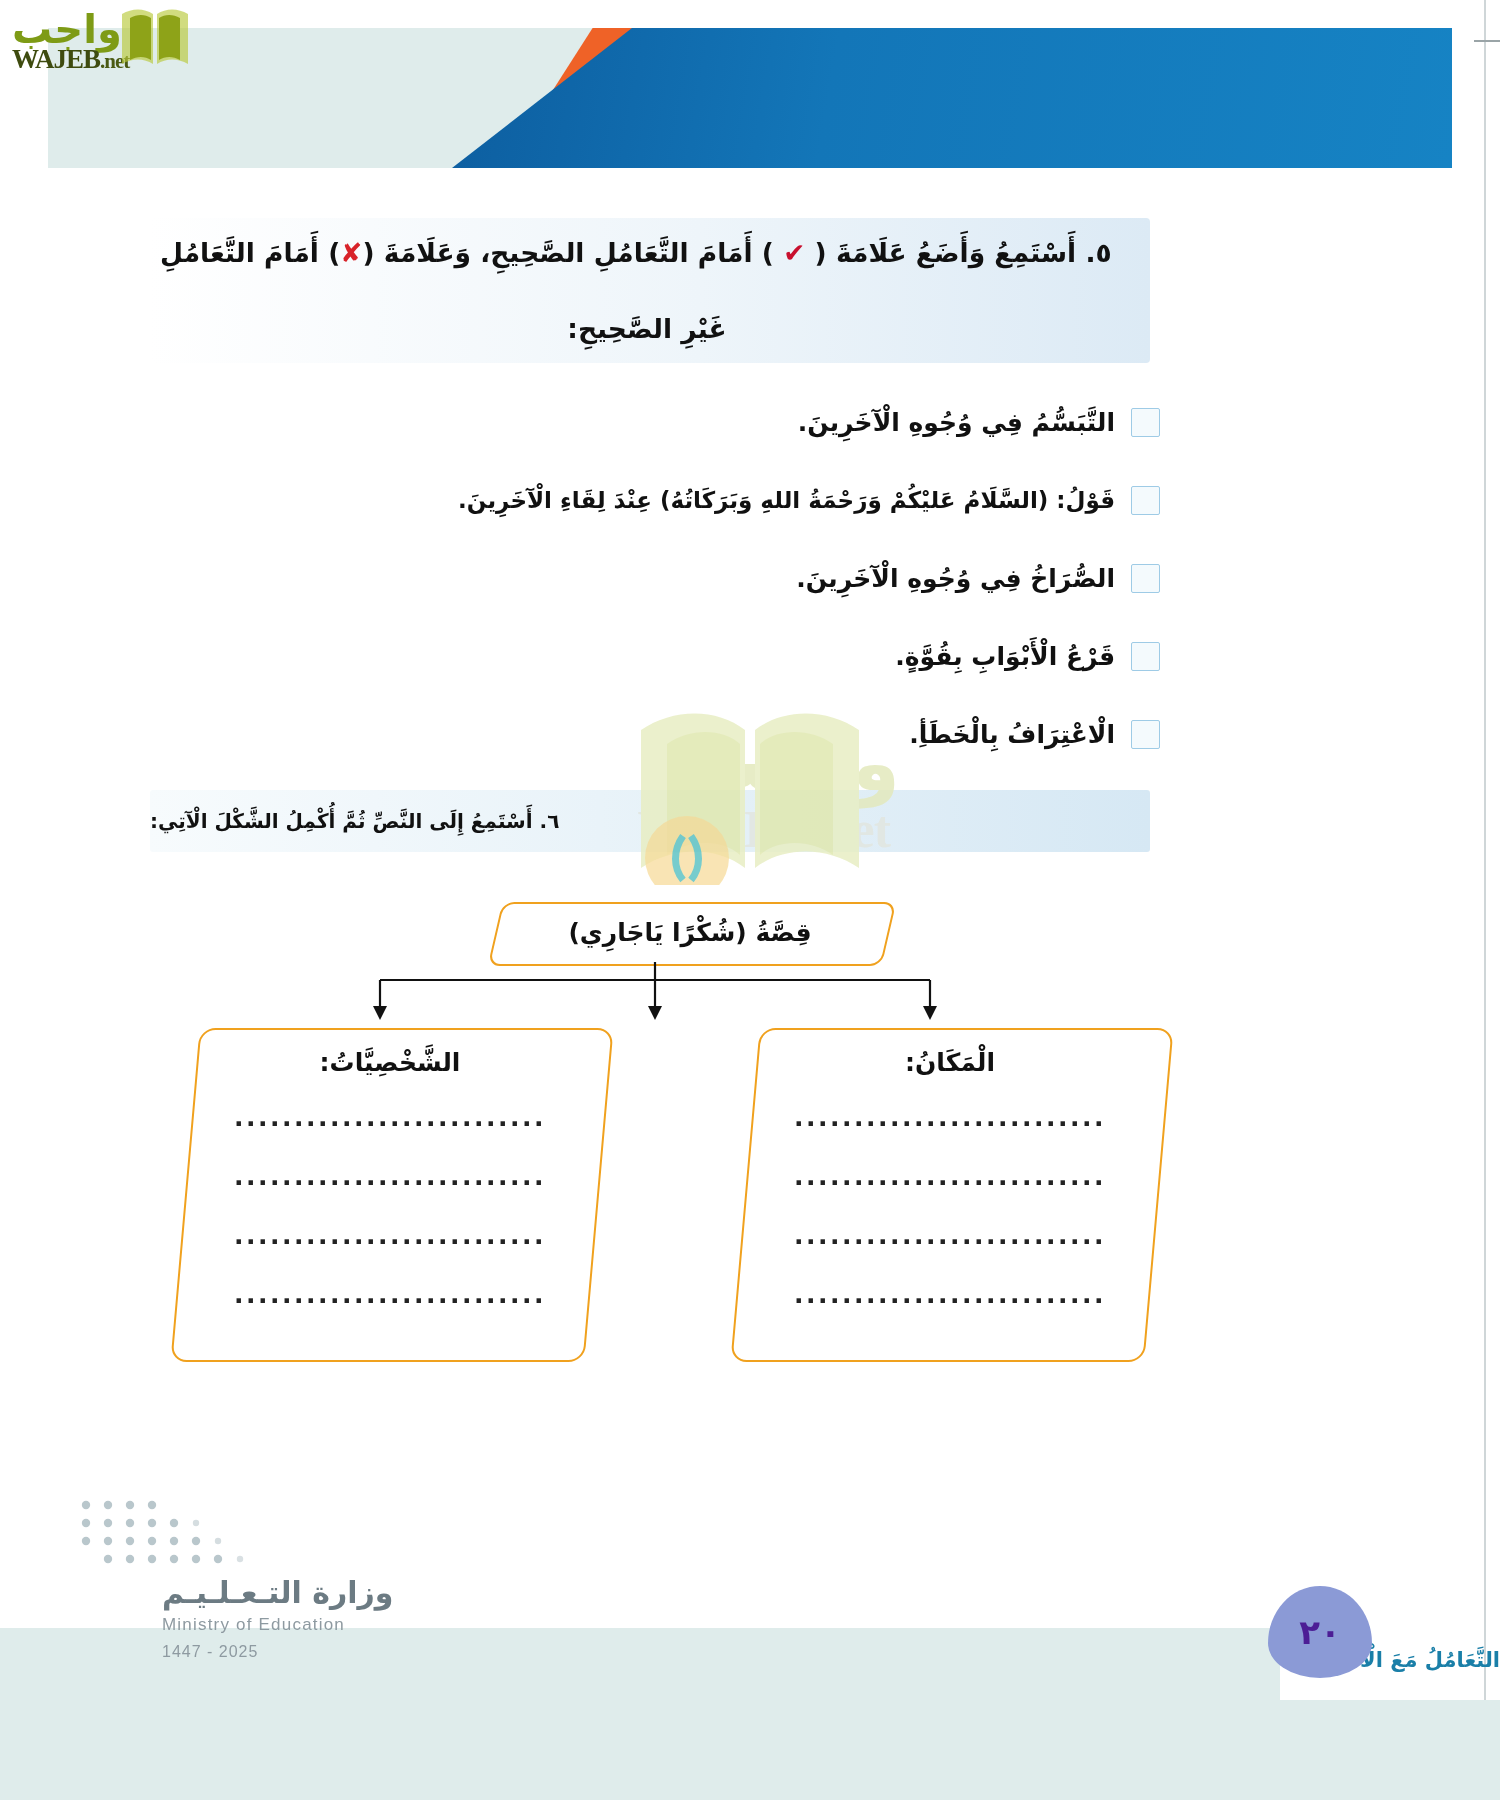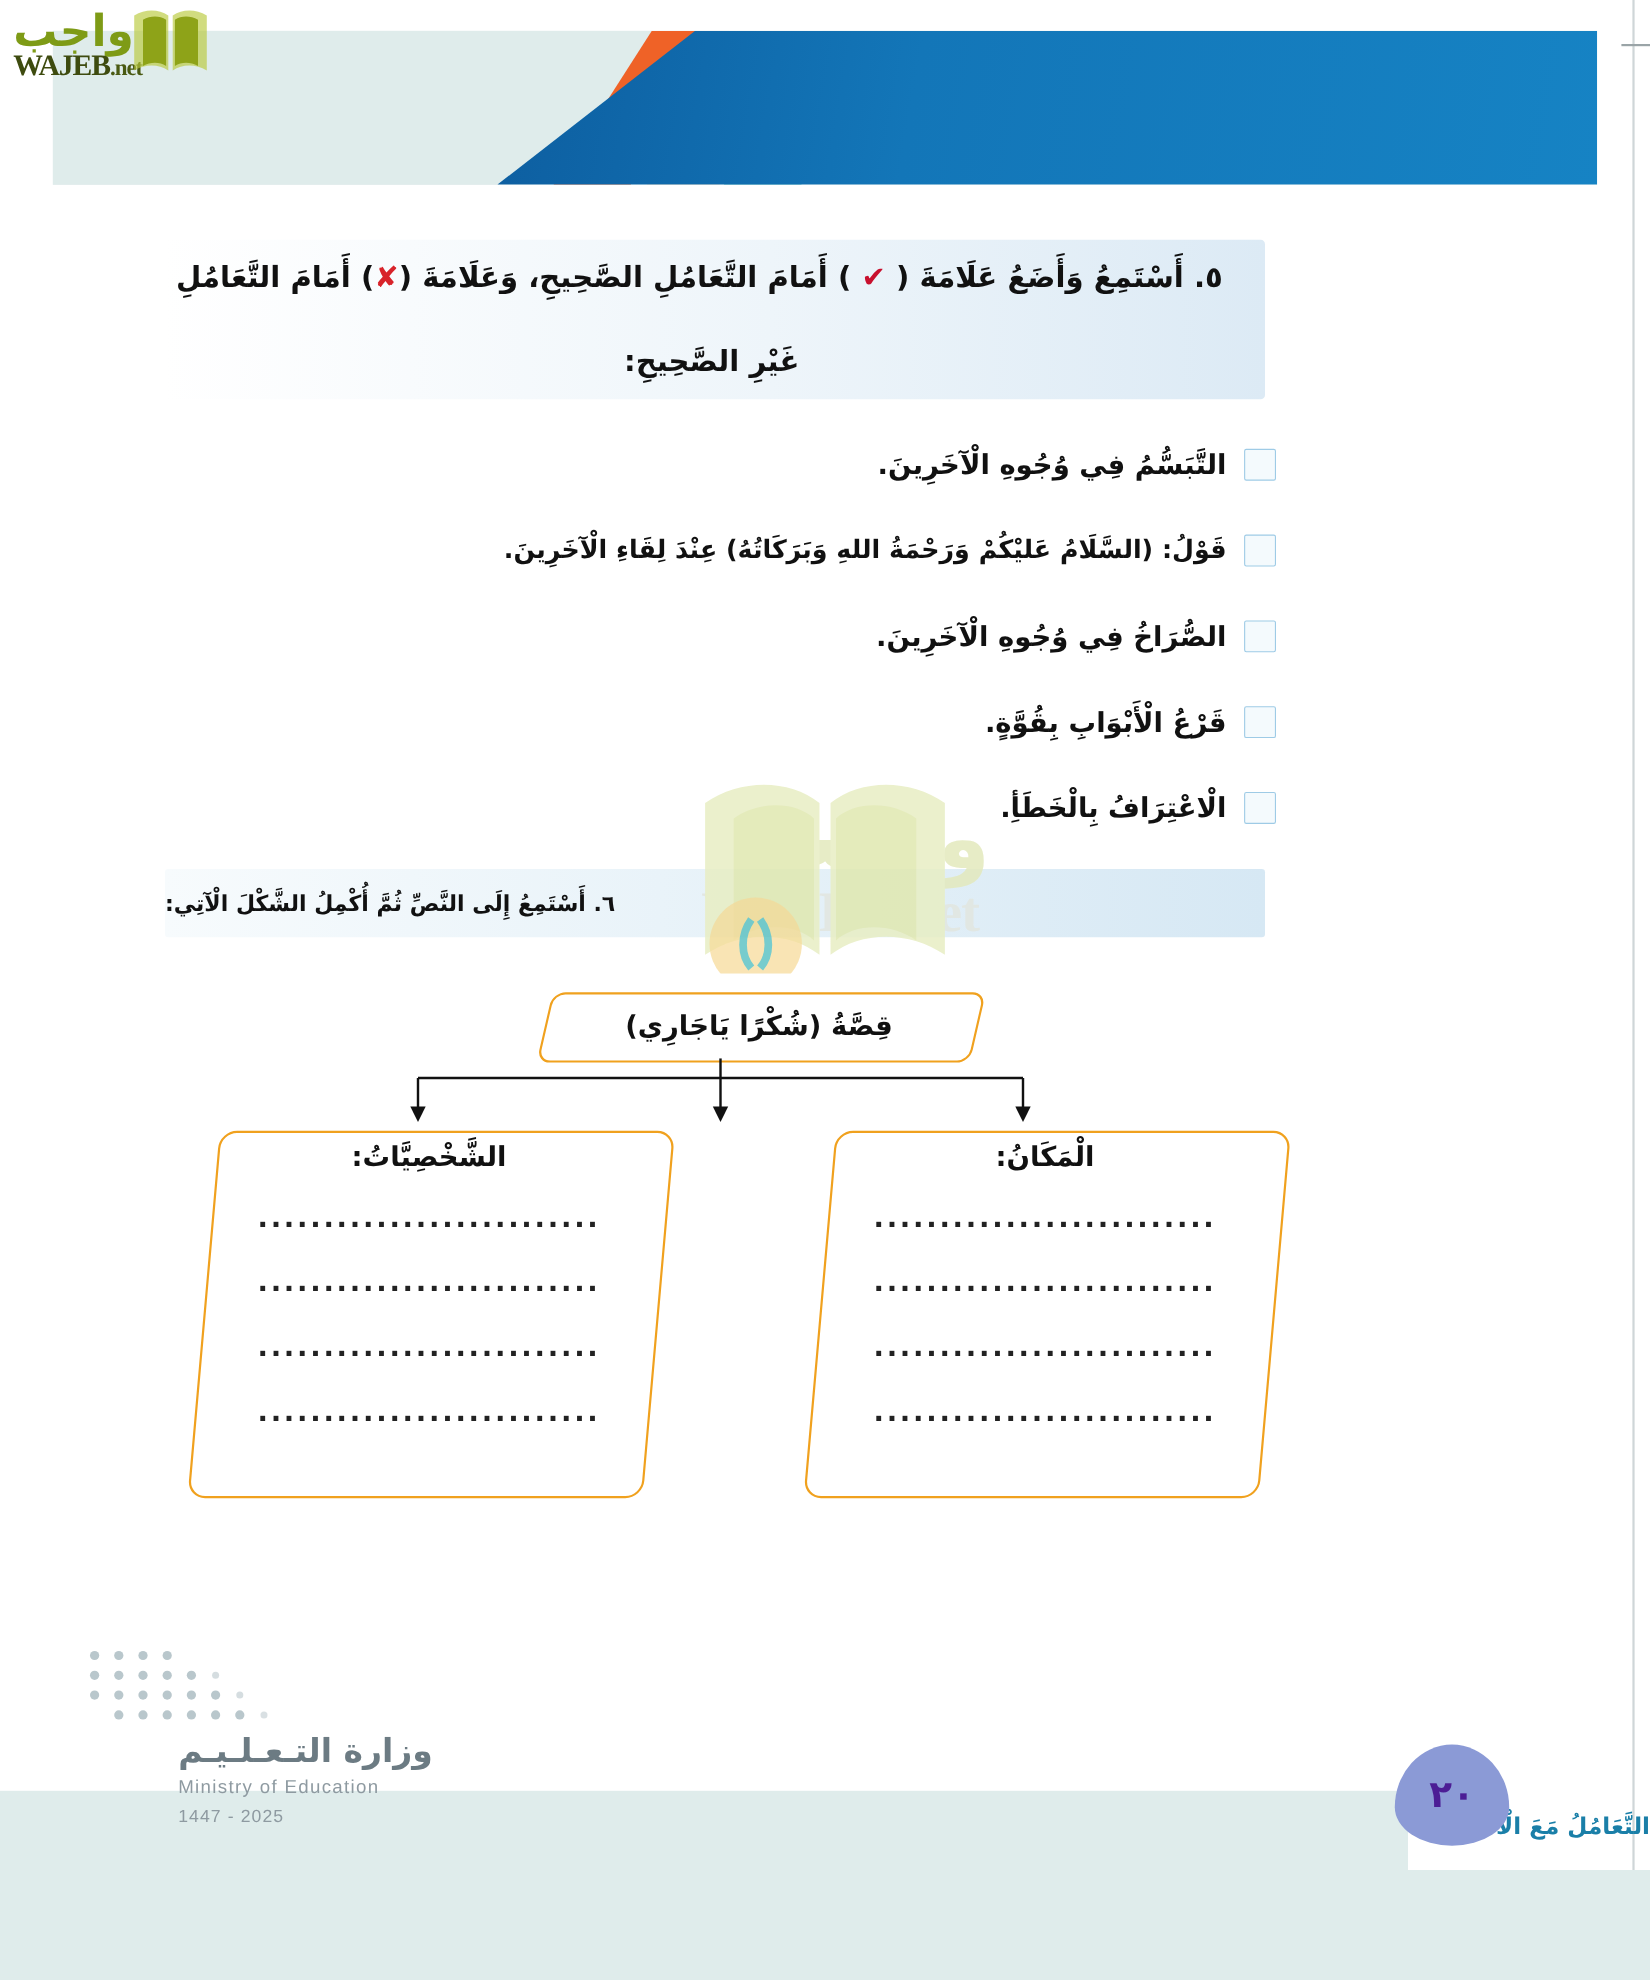--- a/index.html
+++ b/index.html
@@ -138,21 +138,21 @@
     border:2.2px solid #f0a11e;border-radius:16px;
     transform:skewX(-5deg);background:#fff;
   }
   .para-right{
     position:absolute;left:605px;top:148px;width:410px;height:330px;
     border:2.2px solid #f0a11e;border-radius:16px;
     transform:skewX(-5deg);background:#fff;
   }
   .box-inner{
     position:absolute;top:148px;width:410px;height:330px;
-    box-sizing:border-box;padding:9px 30px 0 30px;text-align:center;
+    box-sizing:border-box;padding:20px 30px 0 30px;text-align:center;
   }
   .box-inner.left{left:45px;}
   .box-inner.right{left:605px;}
   .box-title{
     font-size:25px;font-weight:bold;color:#111;
     font-family:"DejaVu Sans","Liberation Sans",sans-serif;margin-bottom:26px;
   }
   .dots{
     font-size:25px;font-weight:bold;color:#222;letter-spacing:2.5px;
     margin-bottom:30px;font-family:"DejaVu Sans","Liberation Sans",sans-serif;

